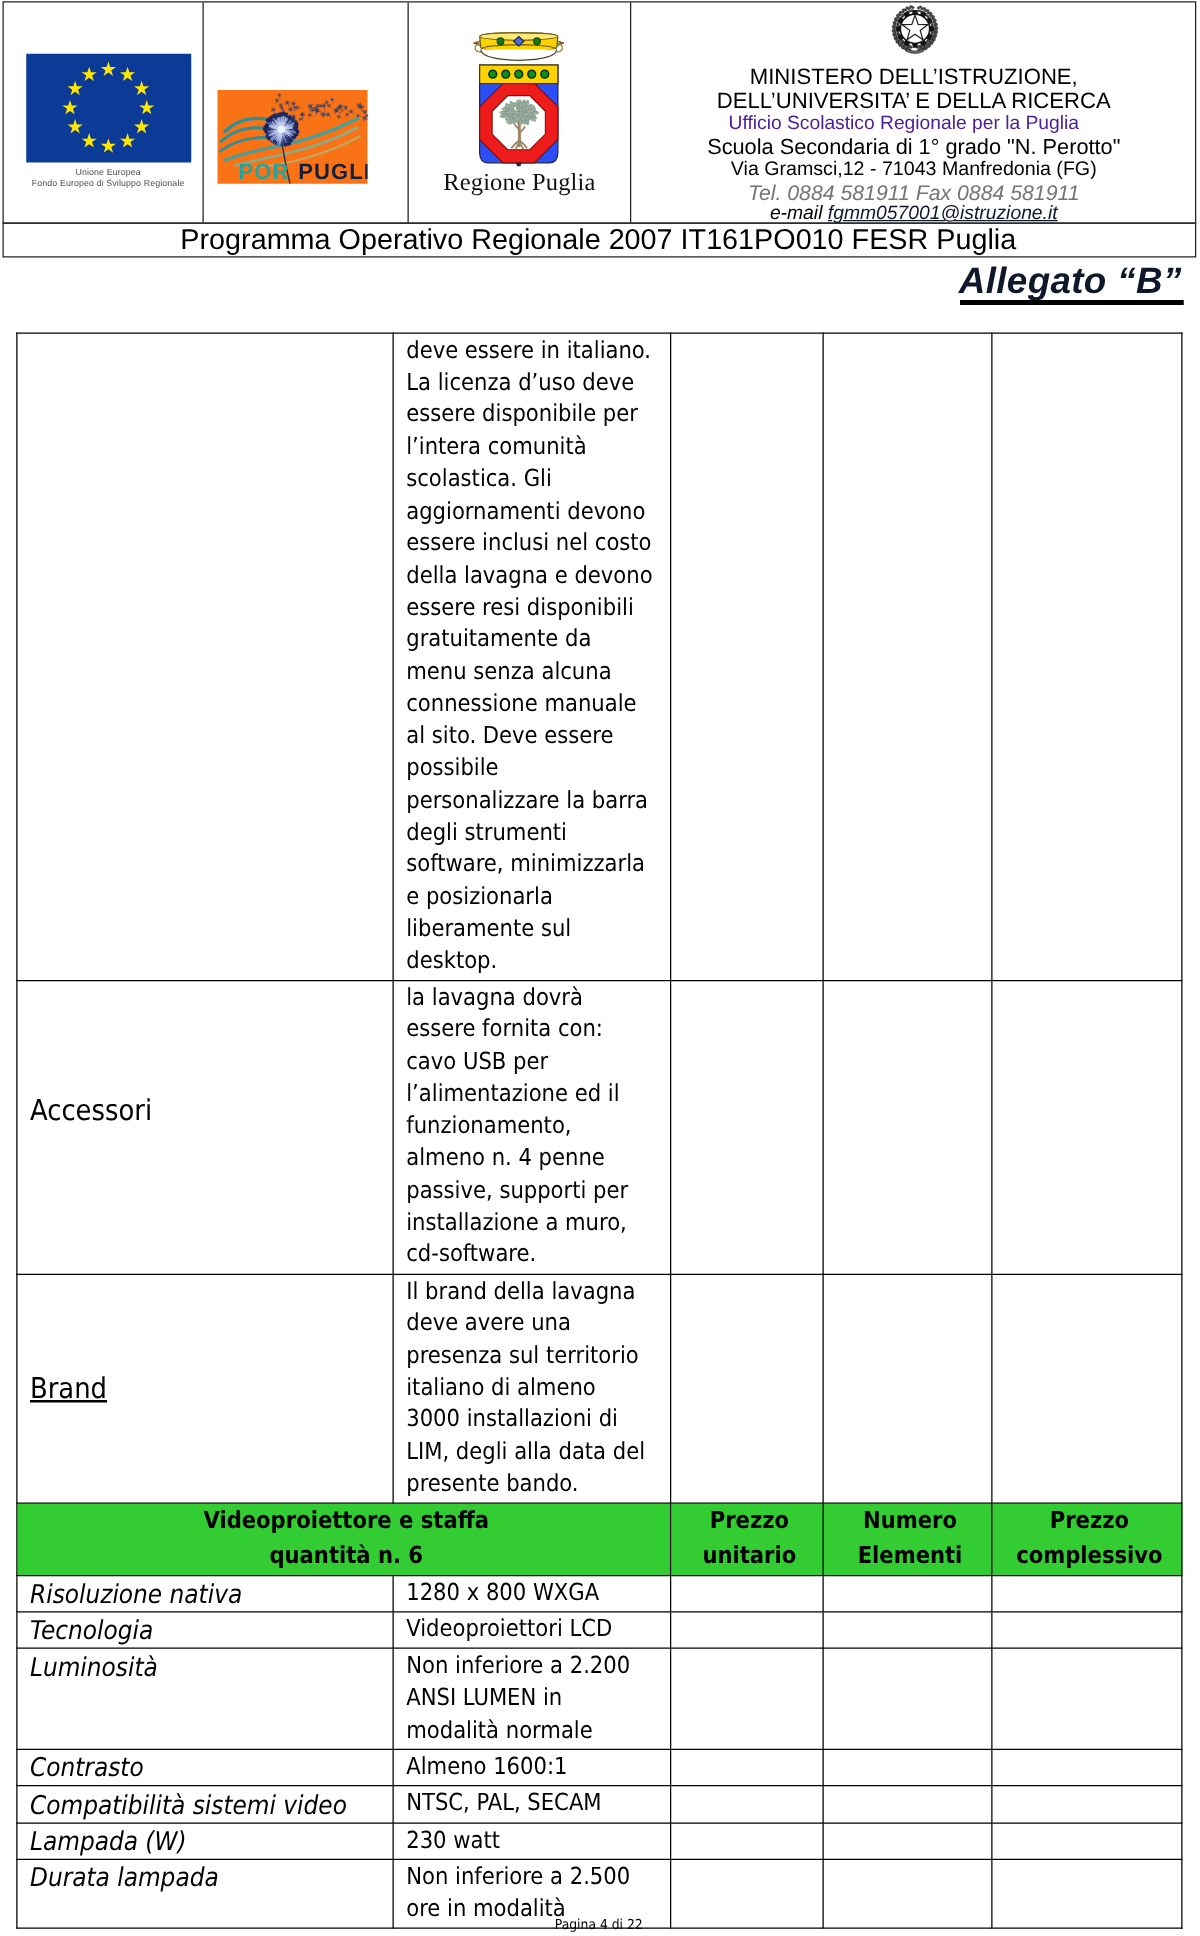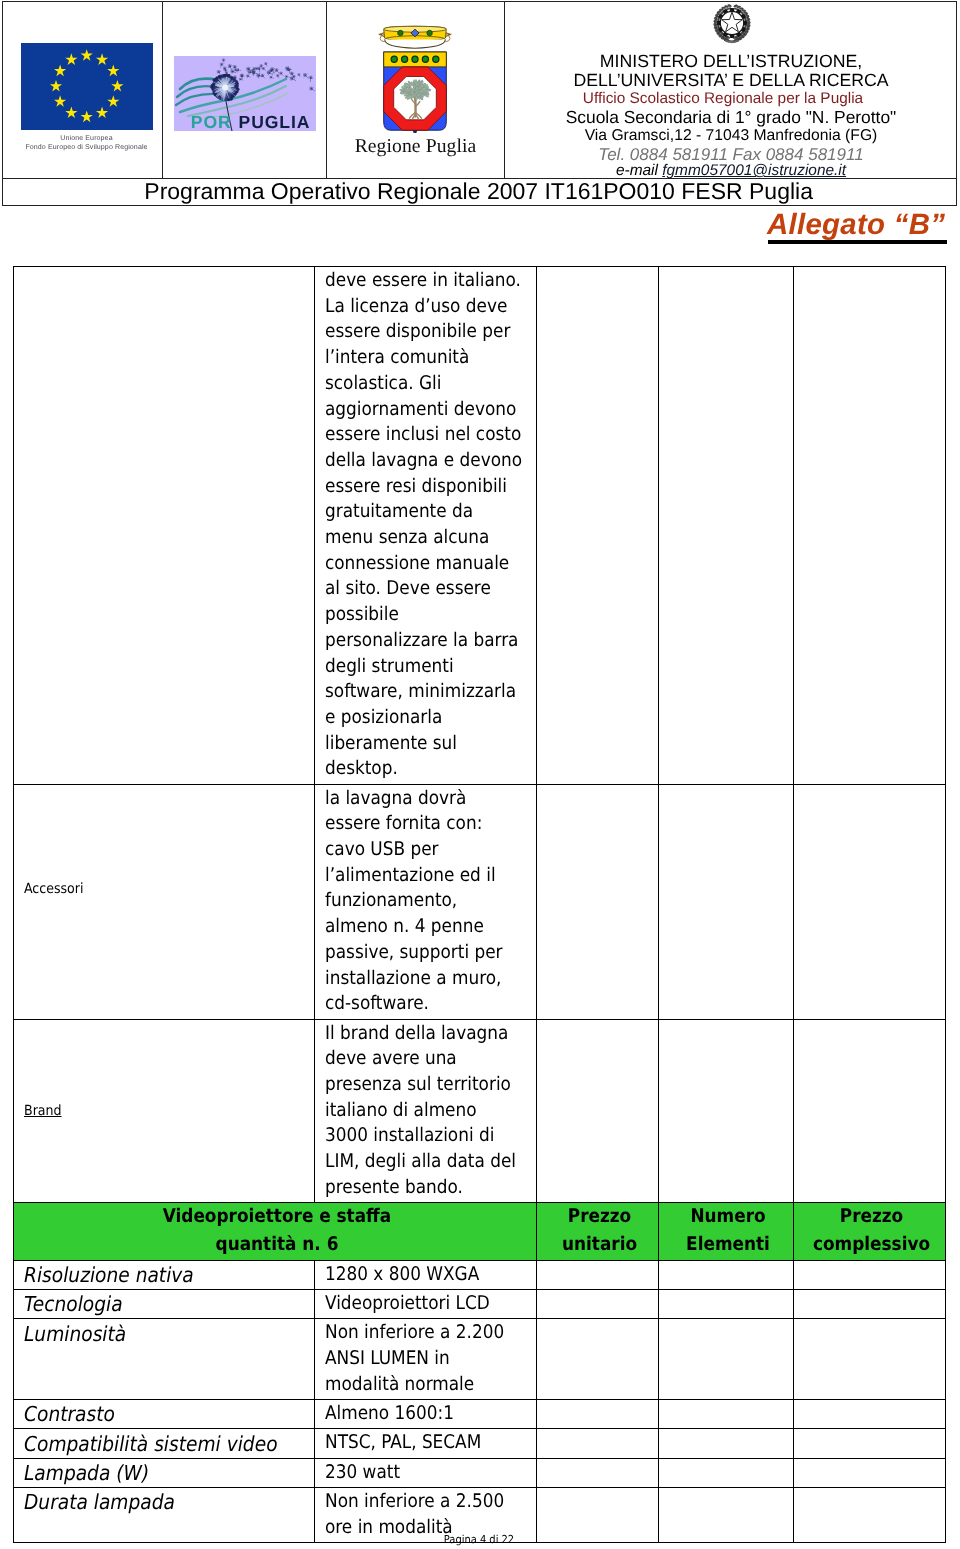--- a/index.html
+++ b/index.html
@@ -11,53 +11,53 @@
   .hdr-cell{position:absolute;top:0;bottom:0;box-sizing:border-box;}
   .hdr-div{position:absolute;top:0;bottom:0;width:1.5px;background:#222;}
 
   
   .eu-wrap{position:absolute;left:18.5px;top:40.6px;width:132px;height:87px;}
   .eu-flag{position:absolute;left:0;top:0;width:132px;height:87px;background:#0b3b96;}
   .eu-caption{position:absolute;left:4.5px;top:131.5px;width:159px;text-align:center;color:#4e4e58;white-space:nowrap;
       font-family:"Liberation Sans",sans-serif;font-size:7.05px;line-height:9.7px;letter-spacing:0.1px;}
 
   
-  .por-box{position:absolute;left:9.5px;top:54px;width:142px;height:75.2px;background:#c4b5fd;overflow:hidden;}
+  .por-box{position:absolute;left:9.5px;top:70px;width:120px;height:75.2px;background:#f97316;overflow:hidden;}
 
   
   .rp-wrap{position:absolute;left:17.3px;top:21.4px;width:140px;height:116px;overflow:visible;}
   .rp-caption{position:absolute;left:4.5px;top:133px;width:166px;text-align:center;
       font-family:"Liberation Serif",serif;font-size:19.6px;line-height:23px;color:#111;letter-spacing:0.1px;}
 
   
   .min-wrap{position:absolute;left:0;top:0;right:0;bottom:0;text-align:center;}
   .min-emblem{position:absolute;left:200.5px;top:-1.5px;width:50px;height:50px;display:block;}
   .min-l1{font-size:17.7px;line-height:19px;color:#000;position:absolute;left:0;right:0;}
-  .min-l3{font-size:15.4px;line-height:19px;color:#7f1d1d;position:absolute;left:0;right:16px;}
+  .min-l3{font-size:15.4px;line-height:19px;color:#4c1d95;position:absolute;left:0;right:16px;}
   .min-l4{font-size:17.4px;line-height:19px;color:#000;position:absolute;left:0;right:0;}
   .min-l5{font-size:15.7px;line-height:19px;color:#000;position:absolute;left:0;right:0;}
   .min-l6{font-size:17px;line-height:19px;color:#737373;font-style:italic;position:absolute;left:0;right:0;}
   .min-l7{font-size:15.45px;line-height:19px;color:#000;font-style:italic;position:absolute;left:0;right:0;}
   .min-mail{color:#0f172a;text-decoration:underline;font-style:italic;}
 
   
   .prog-row{position:absolute;left:1.5px;top:178px;width:955.5px;height:28.2px;border:1.5px solid #222;box-sizing:border-box;}
   .prog-txt{position:absolute;left:141.8px;top:1.4px;font-size:23px;line-height:23px;color:#000;white-space:nowrap;}
 
   
   .allegato{position:absolute;left:767px;top:208.5px;font-size:29.4px;font-weight:bold;font-style:italic;
-      color:#c2410c;letter-spacing:0.3px;white-space:nowrap;line-height:31px;}
+      color:#0f172a;letter-spacing:0.3px;white-space:nowrap;line-height:31px;}
   .allegato::after{content:"";position:absolute;left:1px;right:-2px;bottom:-4px;height:3.2px;background:#000;}
 
   
   .mtable{position:absolute;left:13px;top:266px;width:932px;border-collapse:collapse;table-layout:fixed;}
   .mtable td{border:1px solid #000;padding:0;vertical-align:top;font-size:18.8px;color:#000;
       font-family:"DejaVu Sans Condensed","DejaVu Sans",sans-serif;}
   .cellpad{padding:1px 6px 1.6px 10px;line-height:25.7px;}
-  .c-label{font-size:14px;line-height:25.7px;}
+  .c-label{font-size:23px;line-height:25.7px;}
   .mtable td.vmid{vertical-align:middle;}
   .mtable td.vmid .cellpad{position:relative;}
   .mtable td.vmid-up .cellpad{top:-11.5px;}
   .mtable td.vmid-dn .cellpad{top:1.5px;text-decoration:underline;}
   .green{background:#33cc33;font-weight:bold;text-align:center;}
   .ital{font-style:italic;font-size:20.7px;position:relative;top:1.5px;}
 
   .pagina{position:absolute;left:-1px;top:1531px;width:960px;text-align:center;font-size:11px;color:#000;
       font-family:"DejaVu Sans Condensed","DejaVu Sans",sans-serif;line-height:18px;}
   .pagina span{position:relative;left:0px;}

